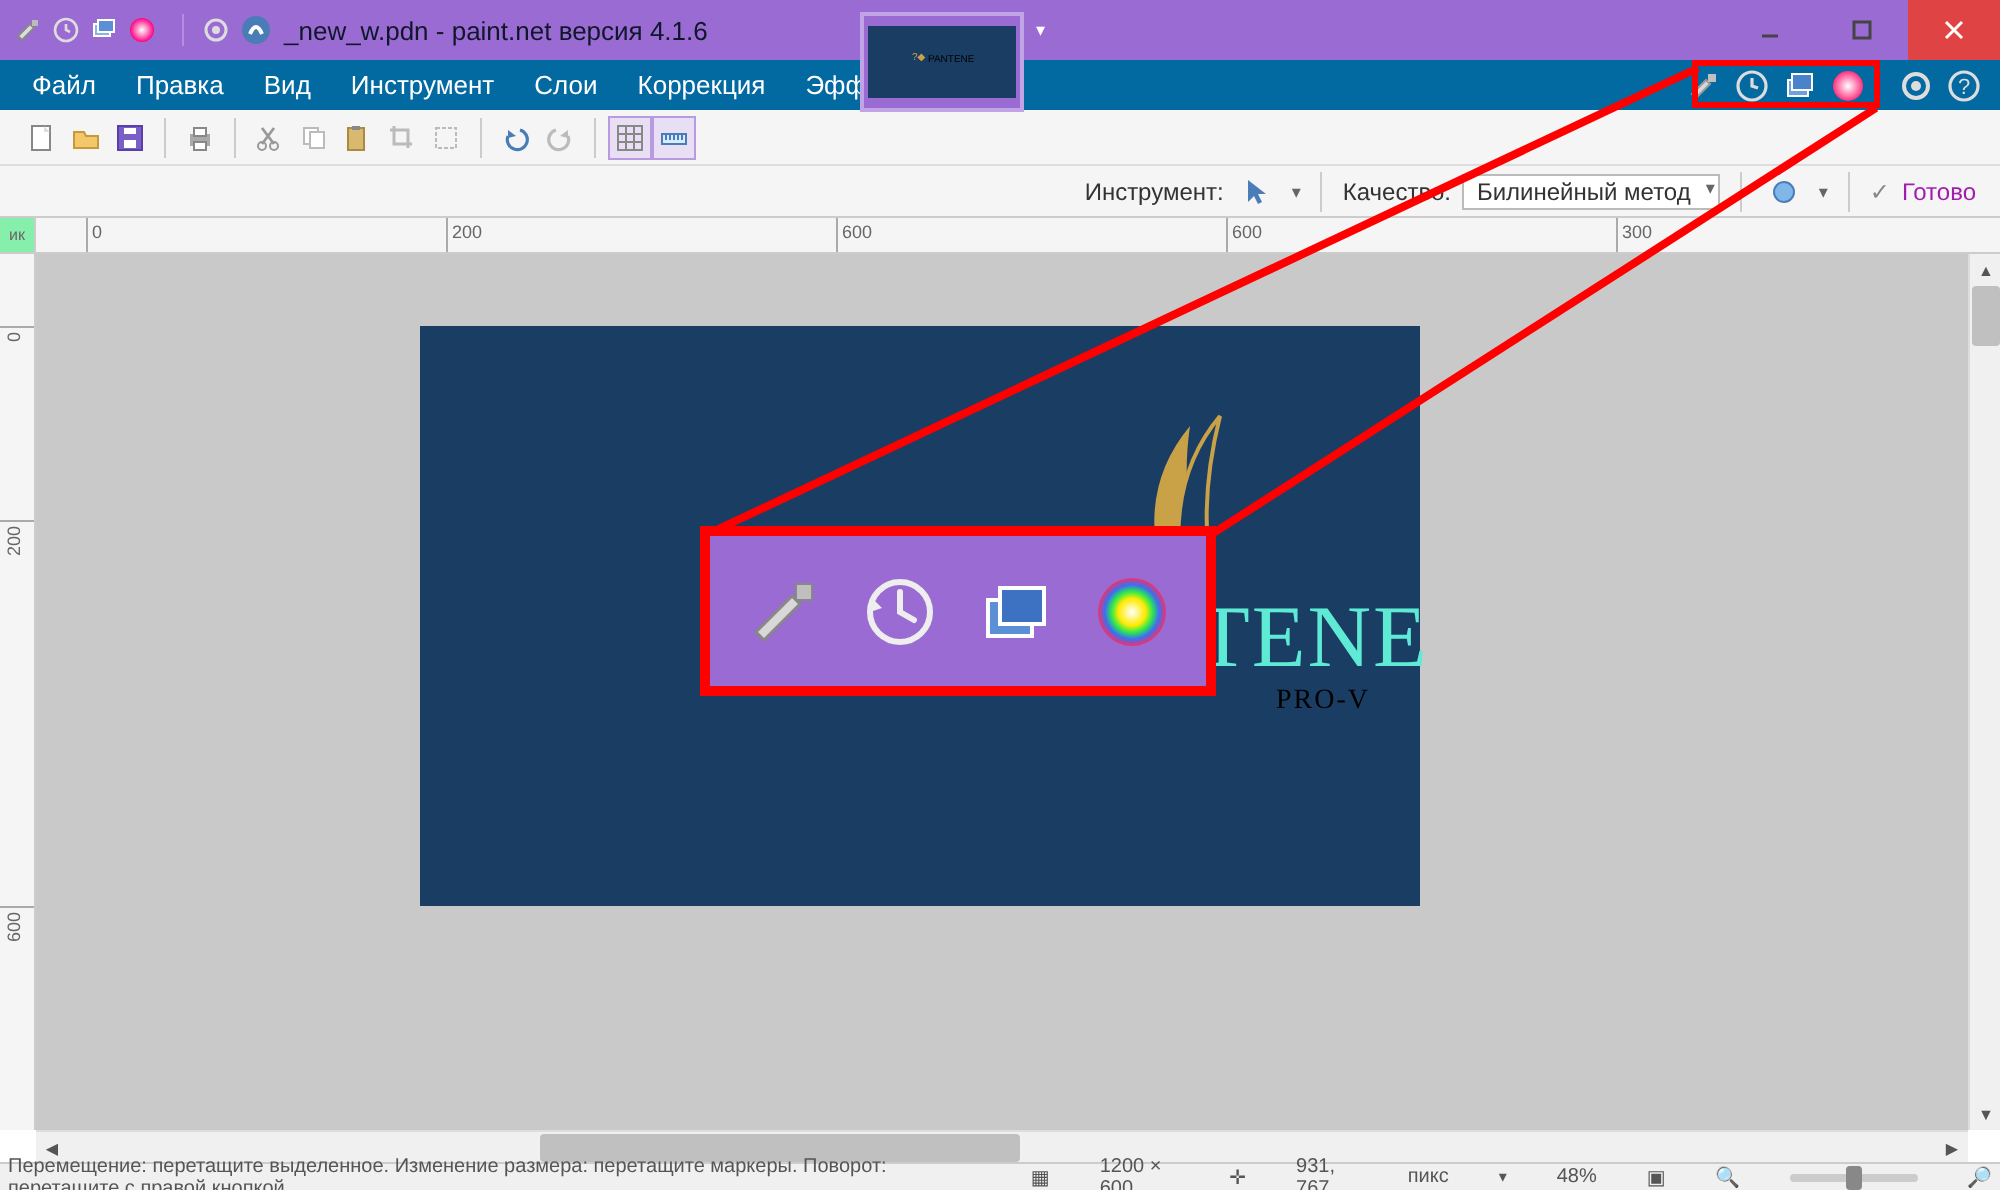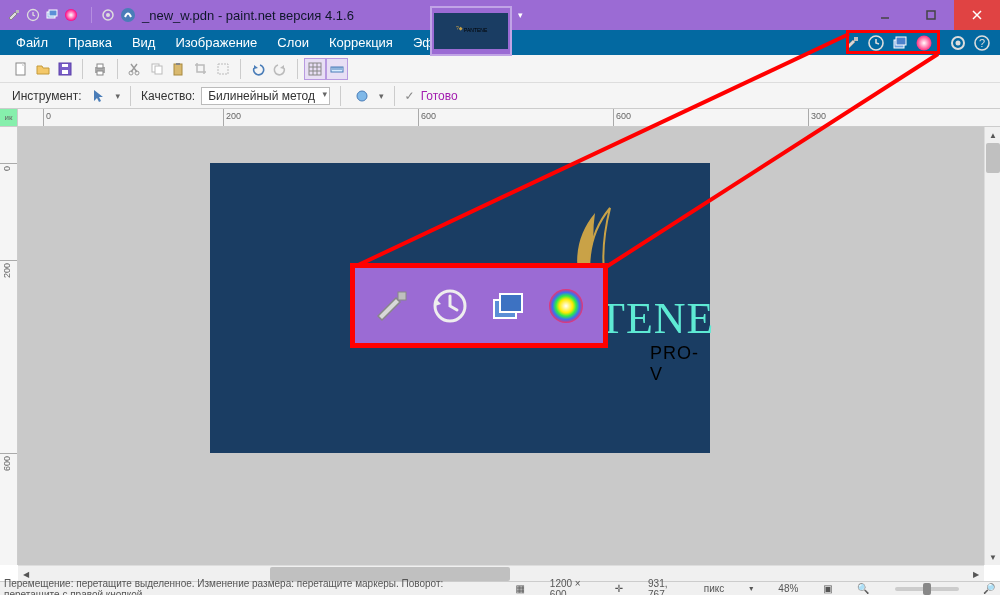--- a/index.html
+++ b/index.html
@@ -26,39 +26,39 @@
   .thumb-strip { position: absolute; top: 6px; left: 430px; width: 82px; height: 50px; background: #9b6bd4; border: 2px solid #c1a4e6; }
   .thumb-img { width: 74px; height: 36px; margin: 5px auto 0 auto; background: #1a3d63; position: relative; }
 
   
   .toolbar { height: 28px; background: #f5f5f5; border-bottom: 1px solid #ddd; display: flex; align-items: center; padding: 0 10px; gap: 2px; }
   .tool-group { display: flex; align-items: center; gap: 0; }
   .tbtn { width: 22px; height: 22px; display: flex; align-items: center; justify-content: center; cursor: pointer; border: 1px solid transparent; }
   .sep { width: 1px; height: 20px; background: #ccc; margin: 0 4px; }
   
   
-  .tooloptions { height: 26px; background: #f5f5f5; border-bottom: 1px solid #ccc; display: flex; align-items: center; padding: 0 12px; gap: 6px; font-size: 12px; color: #333; }
+  .tooloptions { height: 26px; background: #f5f5f5; border-bottom: 1px solid #ccc; display: flex; align-items: center; padding: 0 12px; gap: 6px; font-size: 12px; color: #333; justify-content: flex-end; }
   .combo { border: 1px solid #bbb; padding: 1px 14px 1px 6px; background: #fff; font-size: 12px; position: relative; }
   .combo::after { content: "▾"; position: absolute; right: 2px; font-size: 9px; color: #666; }
 
   
   .ruler-h { height: 18px; background: #f5f5f5; border-bottom: 1px solid #ccc; position: relative; overflow: hidden; font-size: 9px; color: #666; }
   .ruler-h .tick { position: absolute; top: 0; border-left: 1px solid #aaa; height: 18px; }
   .ruler-h .tick span { position: absolute; top: 2px; left: 2px; }
   .ruler-v { width: 18px; background: #f5f5f5; border-right: 1px solid #ccc; position: absolute; left: 0; top: 127px; bottom: 30px; font-size: 9px; color: #666; overflow: hidden;}
   .ruler-v .tick { position: absolute; left: 0; border-top: 1px solid #aaa; width: 18px; }
   .ruler-v .tick span { writing-mode: vertical-lr; transform: rotate(180deg); position: absolute; top: 2px; left: 2px; }
   .ruler-corner { position: absolute; left: 0; width: 18px; height: 18px; background: #86efac; border-right: 1px solid #ccc; border-bottom: 1px solid #ccc; font-size: 8px; color: #666; display: flex; align-items:center; justify-content:center; }
 
   
   .canvas-area { position: absolute; left: 18px; right: 16px; top: 127px; bottom: 30px; background: #c9c9c9; overflow: hidden; }
   .doc-image { position: absolute; left: 192px; top: 36px; width: 500px; height: 290px; background: #1a3d63; }
   .pantene-swirl { position: absolute; left: 330px; top: 30px; width: 100px; height: 100px; }
   .pantene-tene { position: absolute; left: 388px; top: 130px; font-size: 44px; letter-spacing: 1px; color: #5eead4; font-family: Georgia, serif; }
-  .pantene-prov { position: absolute; left: 440px; top: 180px; font-size: 18px; color: #000; font-family: Liberation Sans, sans-serif; letter-spacing: 1px; }
+  .pantene-prov { position: absolute; left: 428px; top: 180px; font-size: 14px; color: #000; font-family: Liberation Serif, serif; letter-spacing: 1px; }
 
   
   .callout { position: absolute; left: 350px; top: 263px; width: 258px; height: 85px; background: #9b6bd4; border: 5px solid #f00; display: flex; align-items: center; justify-content: space-around; padding: 0 8px; }
   .callout .big-icon { width: 44px; height: 44px; display: flex; align-items: center; justify-content: center; }
 
   
   .connector { position: absolute; stroke: #f00; stroke-width: 4; fill: none; pointer-events: none; }
 
   
   .scroll-v { position: absolute; right: 0; top: 127px; bottom: 30px; width: 16px; background: #f0f0f0; border-left: 1px solid #ddd; }
@@ -139,21 +139,21 @@
           <path d="M2 2 L10 10 M10 2 L2 10" stroke="#fff" stroke-width="1.5"></path>
         </svg>
       </div>
   </div>
 </div>
 
 <div class="menubar">
   <span class="menu-item"><span>Файл</span></span>
   <span class="menu-item"><span>Правка</span></span>
   <span class="menu-item"><span>Вид</span></span>
-  <span class="menu-item"><span>Изображение</span></span>
+  <span class="menu-item"><span>Инструмент</span></span>
   <span class="menu-item"><span>Слои</span></span>
   <span class="menu-item"><span>Коррекция</span></span>
   <span class="menu-item"><span>Эффекты</span></span>
   <div class="right-icons">
     <span class="ri">
         <svg width="18" height="18">
           <path d="M3 13 L10 6 L12 8 L5 15 Z" fill="#d8d8d8" stroke="#999"></path>
           <rect x="11" y="3" width="4" height="4" fill="#c0c0c0"></rect>
         </svg>
       </span>

